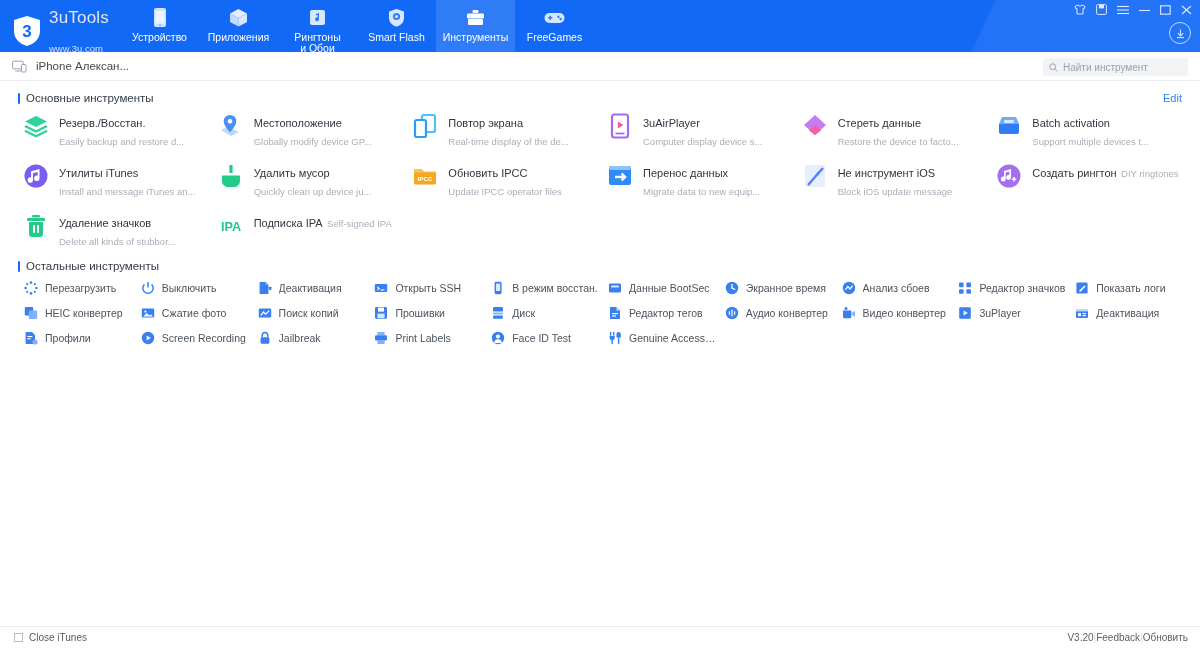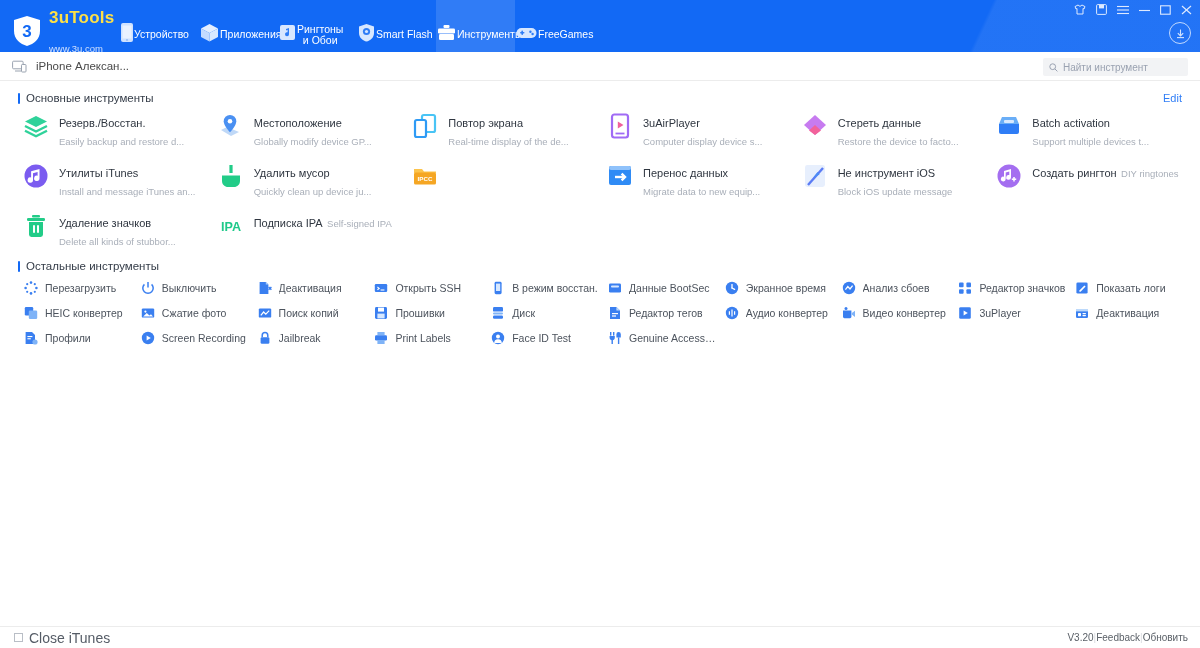--- a/index.html
+++ b/index.html
@@ -20,26 +20,26 @@
     content:""; position:absolute; right:0; top:0; width:360px; height:52px;
     background: linear-gradient(115deg, rgba(255,255,255,0) 40%, rgba(255,255,255,.07) 41%, rgba(255,255,255,.07) 100%);
     pointer-events:none;
   }
   .brand { display:flex; align-items:center; gap:7px; padding:9px 0 0 12px; width:108px; }
   .brand-logo {
     width: 30px; height: 32px; position: relative; flex:none;
   }
   .brand-logo svg { display:block; }
   .brand-txt { line-height: 1; }
-  .brand-name { color:#fde047; font-size:17px; font-weight:bold; letter-spacing:.2px; }
+  .brand-name { color:#e5e5e5; font-size:17px; font-weight:normal; letter-spacing:.2px; }
   .brand-url { color:#cfe0ff; font-size:9.5px; margin-top:18px; }
 
   .nav { display:flex; align-items:flex-start; height:52px; margin-left: 12px; }
   .nav-item {
-    width: 79px; height: 59px; display:flex; flex-direction:row;
+    width: 79px; height: 59px; display:flex; flex-direction:column;
     align-items:center; justify-content:flex-start; padding-top:6px;
     cursor:pointer; position:relative;
   }
   .nav-item.active { background: rgba(255,255,255,0.13); }
   .nav-ico { height:22px; display:flex; align-items:center; justify-content:center; }
   .nav-label {
     color:#ffffff; font-size:10.5px; margin-top:4px; text-align:center;
     line-height:11px; white-space:pre-line;
   }
 
@@ -110,21 +110,21 @@
   }
 
   
   .footer {
     position:absolute; left:0; bottom:0; width:1200px; height:22px;
     border-top:1px solid #ececec; display:flex; align-items:center;
     padding:0 12px 0 14px;
   }
   .chkwrap { display:flex; align-items:center; gap:6px; cursor:pointer; }
   .chkbox { width:9px; height:9px; border:1px solid #b9bec6; background:#fff; }
-  .chklabel { font-size:14px; color:#555c66; }
+  .chklabel { font-size:10px; color:#555c66; }
   .footer-right { margin-left:auto; display:flex; align-items:center; }
   .f-item { font-size:10px; color:#5b6168; cursor:pointer; }
   .f-sep { color:#d6d9dd; font-size:10px; }
 </style>
 </head>
 <body>
 
 <div class="topbar">
 
   <div class="brand">
@@ -401,20 +401,24 @@
     </span>
   </div>
 
   <div class="mtool">
     <span class="mtool-ico">
       <svg width="28" height="28" viewBox="0 0 28 28">
           <path d="M3 7 h8 l2 2.4 h12 v1.6 H3 Z" fill="#fcc44d"></path>
           <rect x="3" y="10.5" width="22" height="12" rx="1.6" fill="#f5a623"></rect>
           <text x="14" y="19" font-family="Liberation Sans, sans-serif" font-size="6.2" font-weight="bold" fill="#ffffff" text-anchor="middle">IPCC</text>
         </svg>
+    </span>
+    <span class="mtool-txt">
+      <span class="mtool-name">Обновить IPCC</span>
+      <span class="mtool-desc">Update IPCC operator files</span>
     </span>
   </div>
 
   <div class="mtool">
     <span class="mtool-ico">
       <svg width="28" height="28" viewBox="0 0 28 28">
           <rect x="3" y="4" width="22" height="19" rx="2" fill="#2f8bf5"></rect>
           <rect x="3" y="4" width="22" height="4" rx="2" fill="#8fc2fb"></rect>
           <g stroke="#ffffff" stroke-width="2.4" fill="none">
             <line x1="9" y1="15" x2="19" y2="15"></line>

